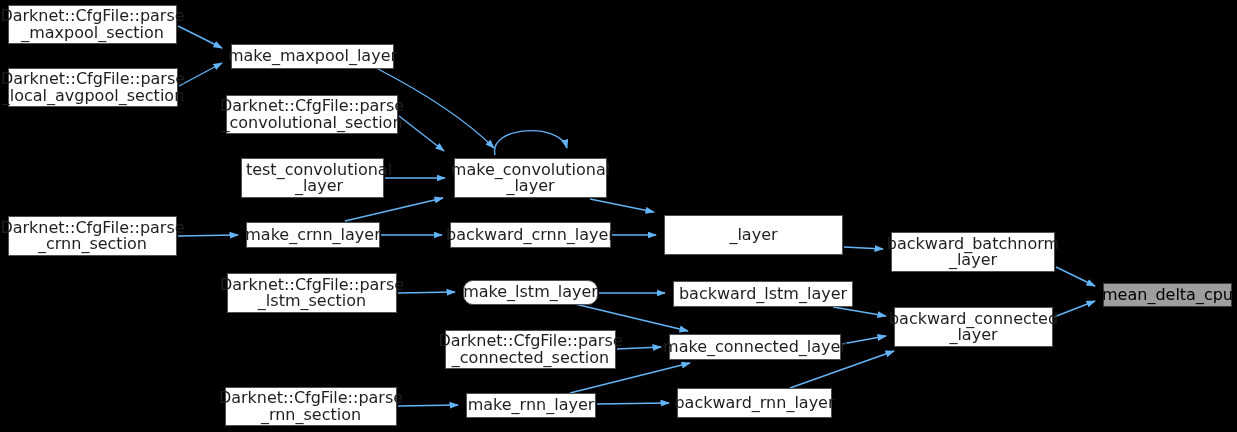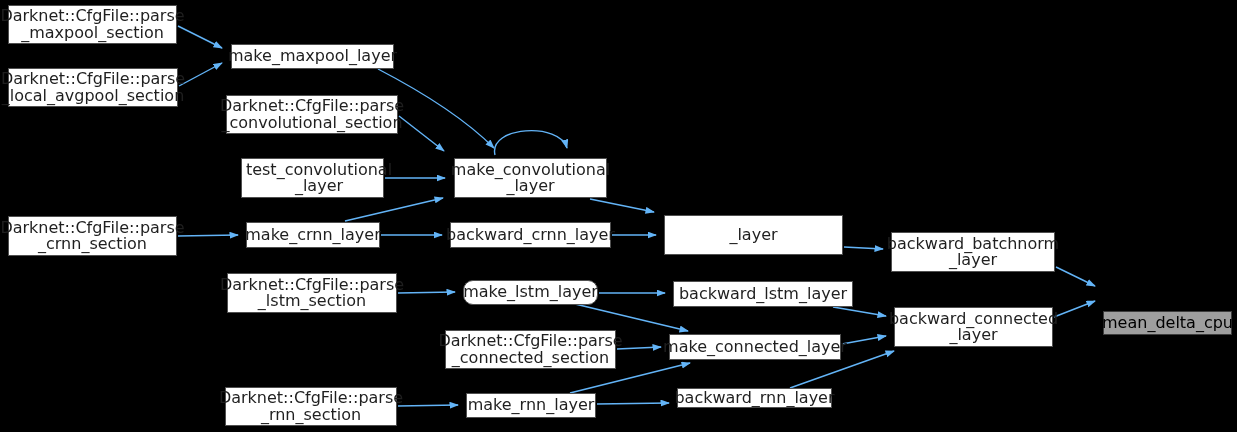--- a/index.html
+++ b/index.html
@@ -140,21 +140,21 @@
       <div class="node" style="left: 450px; top: 222px; width: 161px; height: 26px;">
         <div class="line">backward_crnn_layer</div>
       </div>
       <div class="node" style="left: 664px; top: 215px; width: 179px; height: 40px;">
         <div class="line">_layer</div>
       </div>
       <div class="node" style="left: 891px; top: 232px; width: 164px; height: 40px;">
         <div class="line">backward_batchnorm</div>
         <div class="line">_layer</div>
       </div>
-      <div class="node highlight" style="left: 1103px; top: 283px; width: 129px; height: 24px; margin-top: 28px;">
+      <div class="node highlight" style="left: 1103px; top: 283px; width: 129px; height: 24px;">
         <div class="line">mean_delta_cpu</div>
       </div>
       <div class="node" style="left: 227px; top: 273px; width: 170px; height: 40px;">
         <div class="line">Darknet::CfgFile::parse</div>
         <div class="line">_lstm_section</div>
       </div>
       <div class="node" style="left: 463px; top: 280px; width: 135px; height: 25px; border-radius: 10px;">
         <div class="line">make_lstm_layer</div>
       </div>
       <div class="node" style="left: 673px; top: 281px; width: 180px; height: 26px;">
@@ -171,17 +171,17 @@
       <div class="node" style="left: 669px; top: 334px; width: 172px; height: 26px;">
         <div class="line">make_connected_layer</div>
       </div>
       <div class="node" style="left: 225px; top: 387px; width: 172px; height: 39px;">
         <div class="line">Darknet::CfgFile::parse</div>
         <div class="line">_rnn_section</div>
       </div>
       <div class="node" style="left: 466px; top: 393px; width: 130px; height: 25px; text-align: right;">
         <div class="line">make_rnn_layer</div>
       </div>
-      <div class="node" style="left: 677px; top: 388px; width: 155px; height: 20px;">
+      <div class="node" style="left: 677px; top: 388px; width: 155px; height: 30px;">
         <div class="line">backward_rnn_layer</div>
       </div>
     </div>
 </div>
 
 </body></html>

